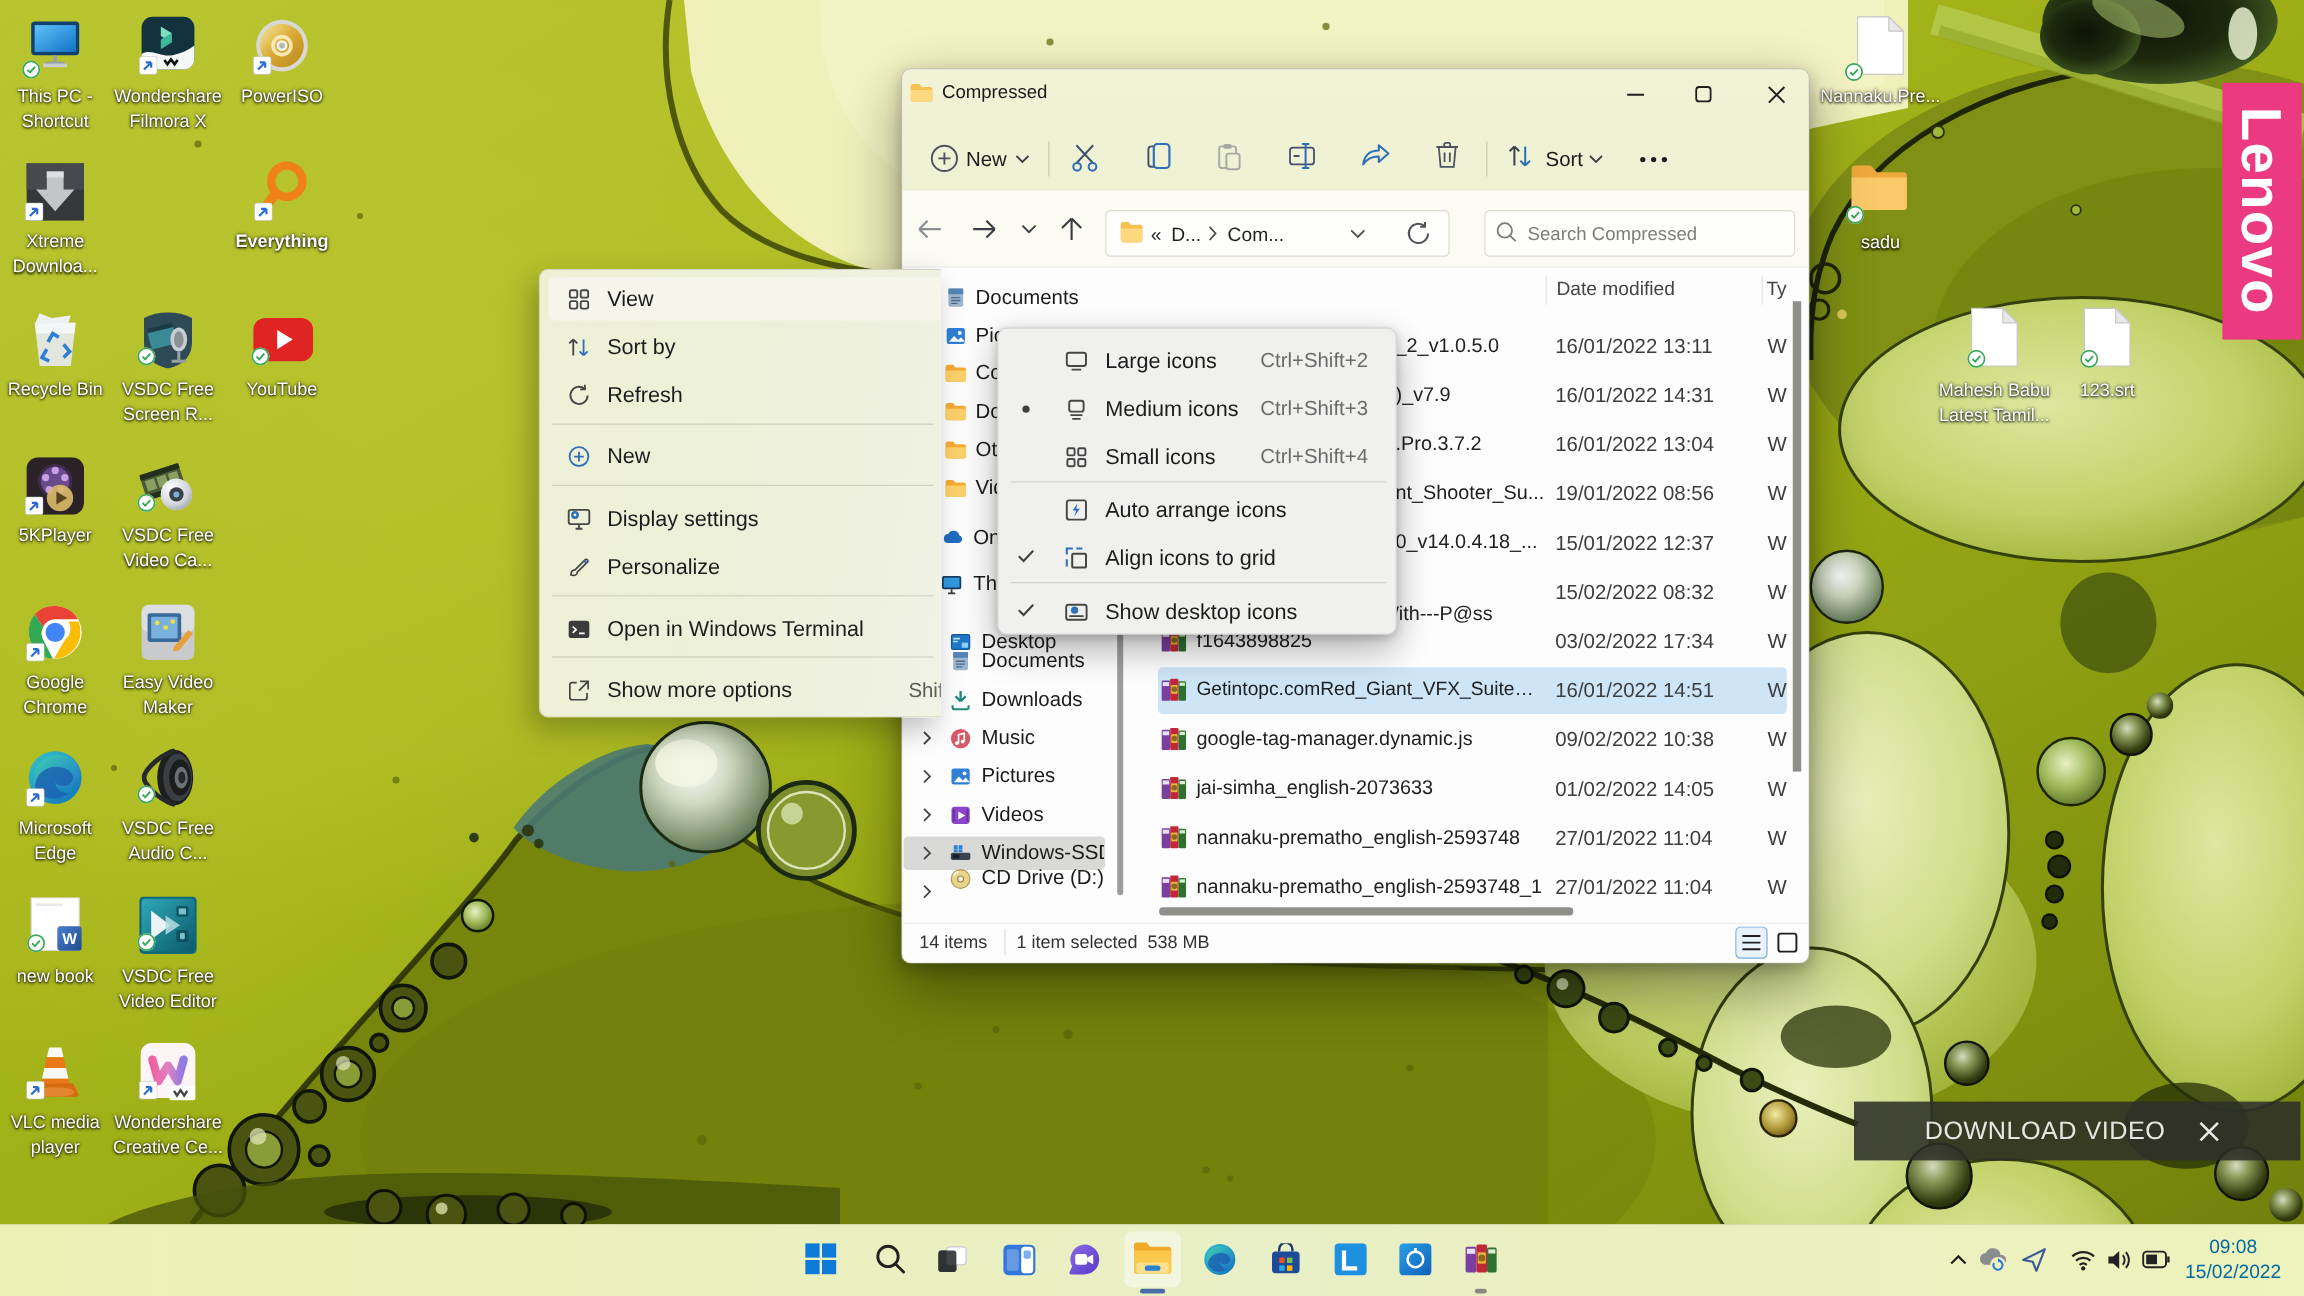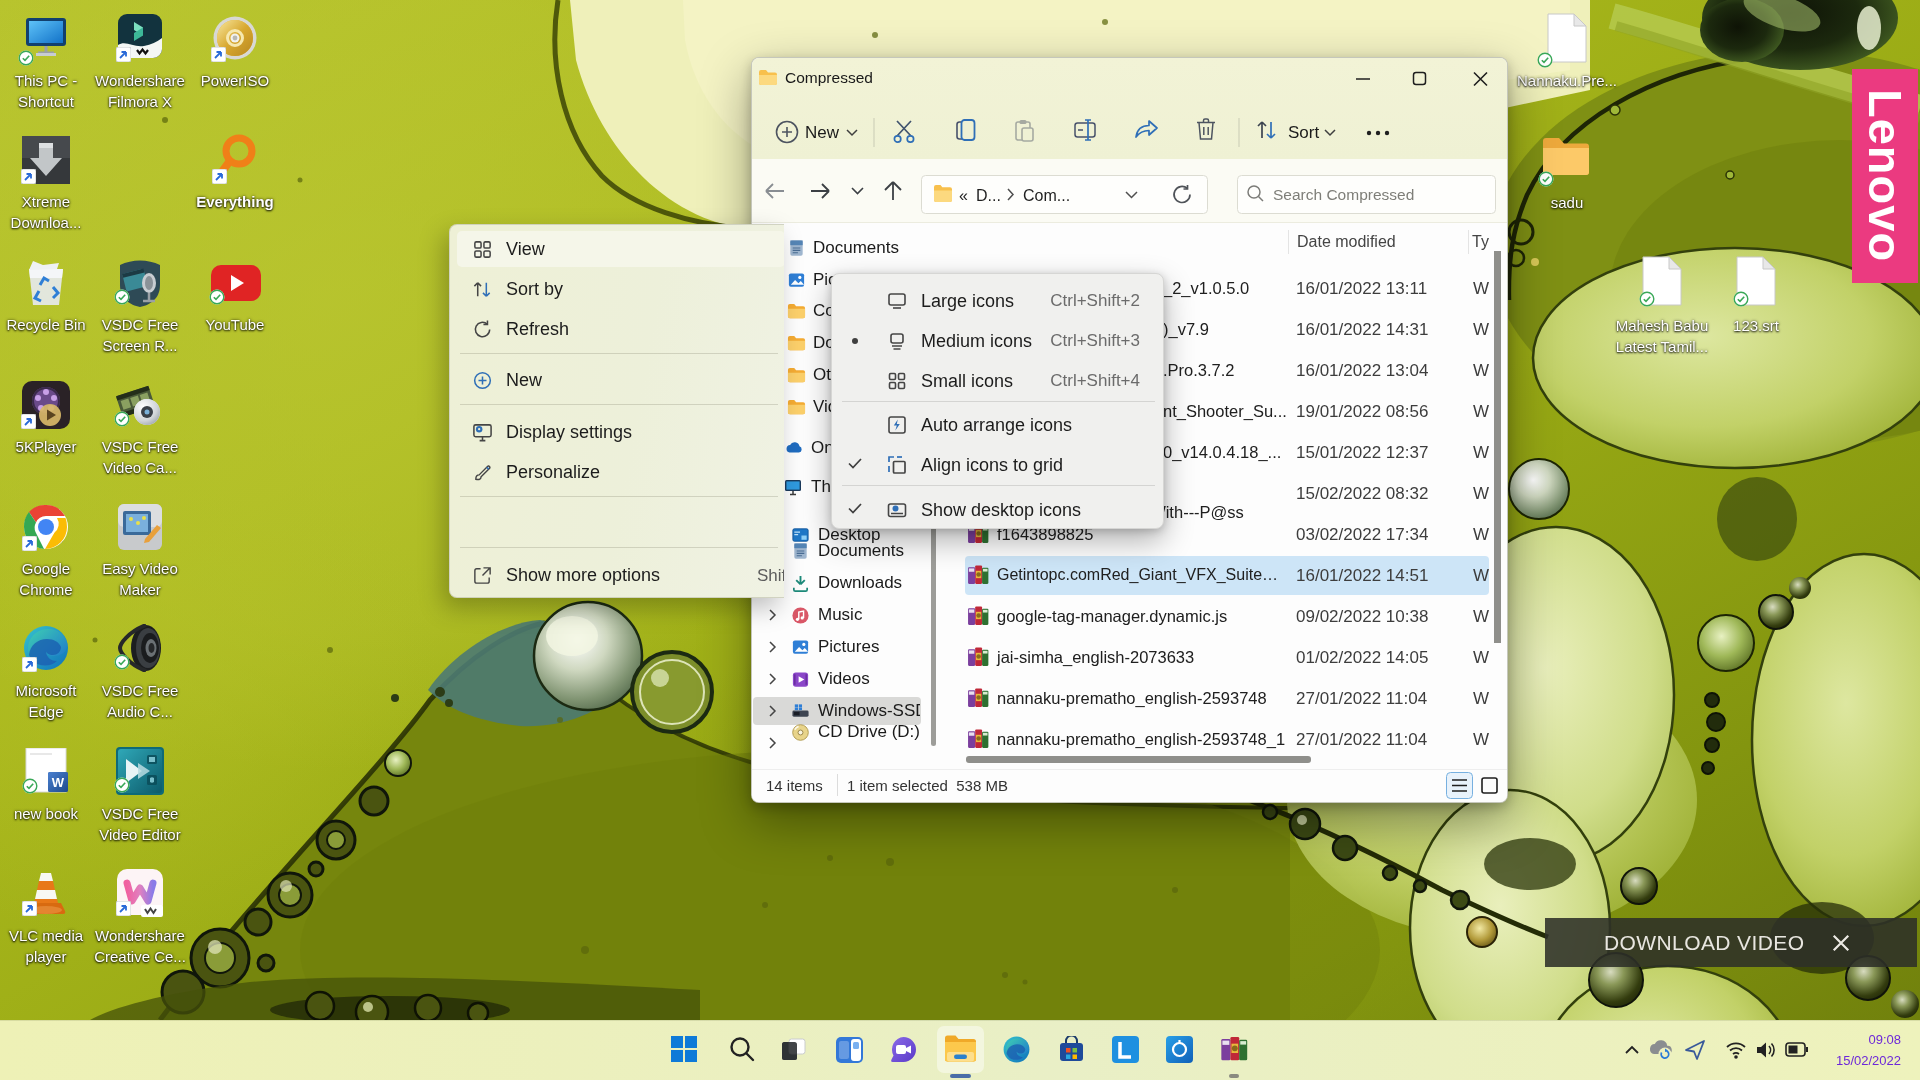--- a/index.html
+++ b/index.html
@@ -704,21 +704,21 @@
     </svg>
     <svg class="abs" style="left:1754px;top:1039px" width="22" height="22" viewBox="0 0 22 22">
       <path d="M3,8 v6 h4 l5,4.5 V3.5 L7,8 Z" fill="#222"></path>
       <path d="M15,7 a6,6 0 0 1 0,8 M17.5,4.5 a9.5,9.5 0 0 1 0,13" stroke="#222" stroke-width="1.6" fill="none"></path>
     </svg>
     <svg class="abs" style="left:1785px;top:1041px" width="24" height="18" viewBox="0 0 24 18">
       <rect x="1" y="2" width="19" height="13" rx="3" fill="none" stroke="#222" stroke-width="1.6"></rect>
       <rect x="3.5" y="4.5" width="9" height="8" fill="#222"></rect>
       <path d="M22,6 v5" stroke="#222" stroke-width="2"></path>
     </svg>
-    <div class="abs" style="right:19px;top:1029px;font-size:13px;color:#6d28d9;text-align:right;line-height:21px;">09:08<br>15/02/2022</div>
+    <div class="abs" style="right:19px;top:1029px;font-size:16px;color:#0369a1;text-align:center;line-height:21px;">09:08<br>15/02/2022</div>
   </div>
 
   <div id="win">
 
     <div class="abs" style="left:0;top:0;width:757px;height:101px;background:linear-gradient(180deg,#f2f3d6,#eff1d4);"></div>
 
     <svg class="abs" style="left:6px;top:11px" width="20" height="17" viewBox="0 0 20 17">
       <path d="M1,3 a2,2 0 0 1 2,-2 h5 l2,2.5 h7 a2,2 0 0 1 2,2 V14 a2,2 0 0 1 -2,2 H3 a2,2 0 0 1 -2,-2 Z" fill="#f8c04c"></path>
       <path d="M1,6 h18 V14 a2,2 0 0 1 -2,2 H3 a2,2 0 0 1 -2,-2 Z" fill="#fcd97f"></path>
     </svg>
@@ -1152,20 +1152,28 @@
     <div class="mrow" style="top:189px;">
       <svg class="mico" viewBox="0 0 22 22">
         <rect x="2" y="3" width="18" height="12.5" rx="1.8" fill="none" stroke="#454545" stroke-width="1.6"></rect>
         <path d="M8,19.5 h6 M11,15.5 v4" stroke="#454545" stroke-width="1.6"></path>
         <circle cx="7.5" cy="7.5" r="3.4" fill="#2f6fb7"></circle>
         <circle cx="7.5" cy="7.5" r="1.2" fill="#eef0dc"></circle>
         </svg>
       <span>Display settings</span>
       </div>
     <div class="msep" style="top:271px;"></div>
+    <div class="mrow" style="top:281px;">
+      <svg class="mico" viewBox="0 0 22 22">
+        <rect x="2" y="3.5" width="18" height="15" rx="2.5" fill="#3b3b3b"></rect>
+        <path d="M5.5,8.5 l3,2.8 -3,2.8" stroke="#fff" stroke-width="1.5" fill="none"></path>
+        <path d="M11,14.5 h5" stroke="#fff" stroke-width="1.5"></path>
+        </svg>
+      <span>Open in Windows Terminal</span>
+      </div>
     <div class="msep" style="top:322px;"></div>
     <div class="mrow" style="top:332px;">
       <svg class="mico" viewBox="0 0 22 22">
         <path d="M9,4 H5 a2,2 0 0 0 -2,2 v11 a2,2 0 0 0 2,2 h11 a2,2 0 0 0 2,-2 v-4" stroke="#454545" stroke-width="1.5" fill="none"></path>
         <path d="M12,3 h7 v7 M19,3 l-8,8" stroke="#454545" stroke-width="1.5" fill="none"></path>
         </svg>
       <span>Show more options</span>
       </div>
     <div class="abs" style="left:307px;top:341px;color:#5c5c5c;font-size:17px;white-space:nowrap;">Shift+F10</div>
   </div>

